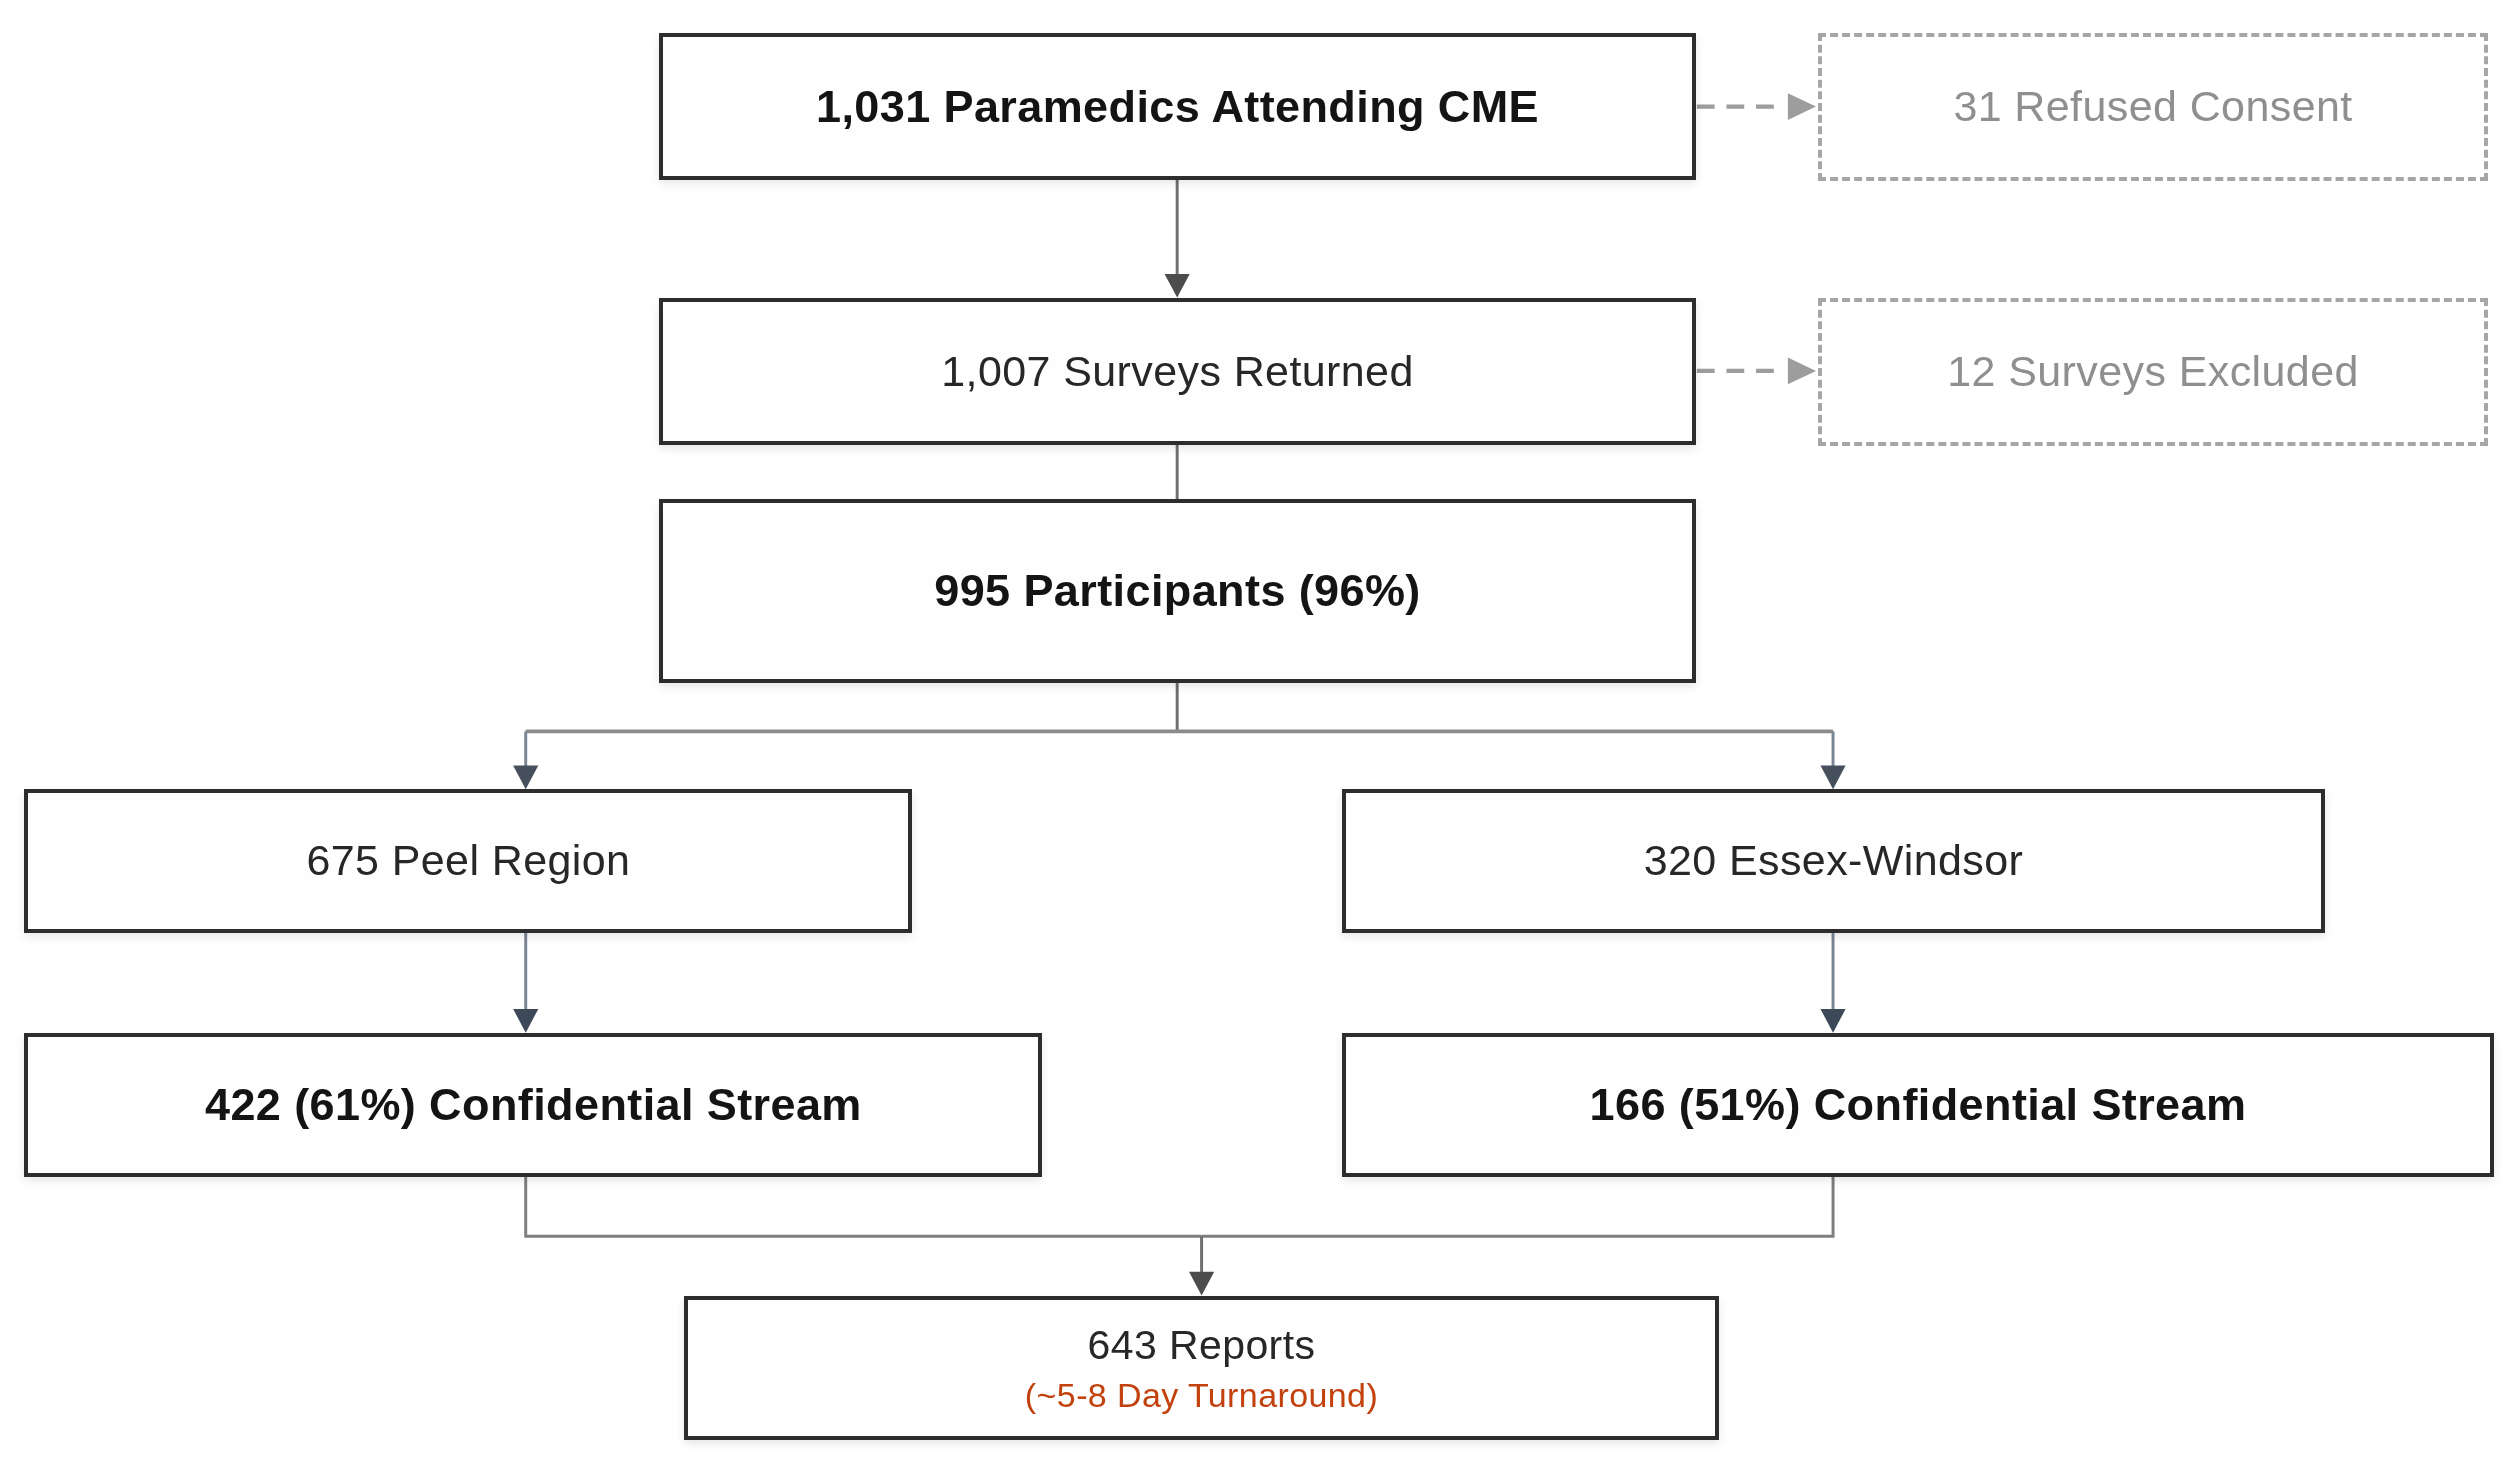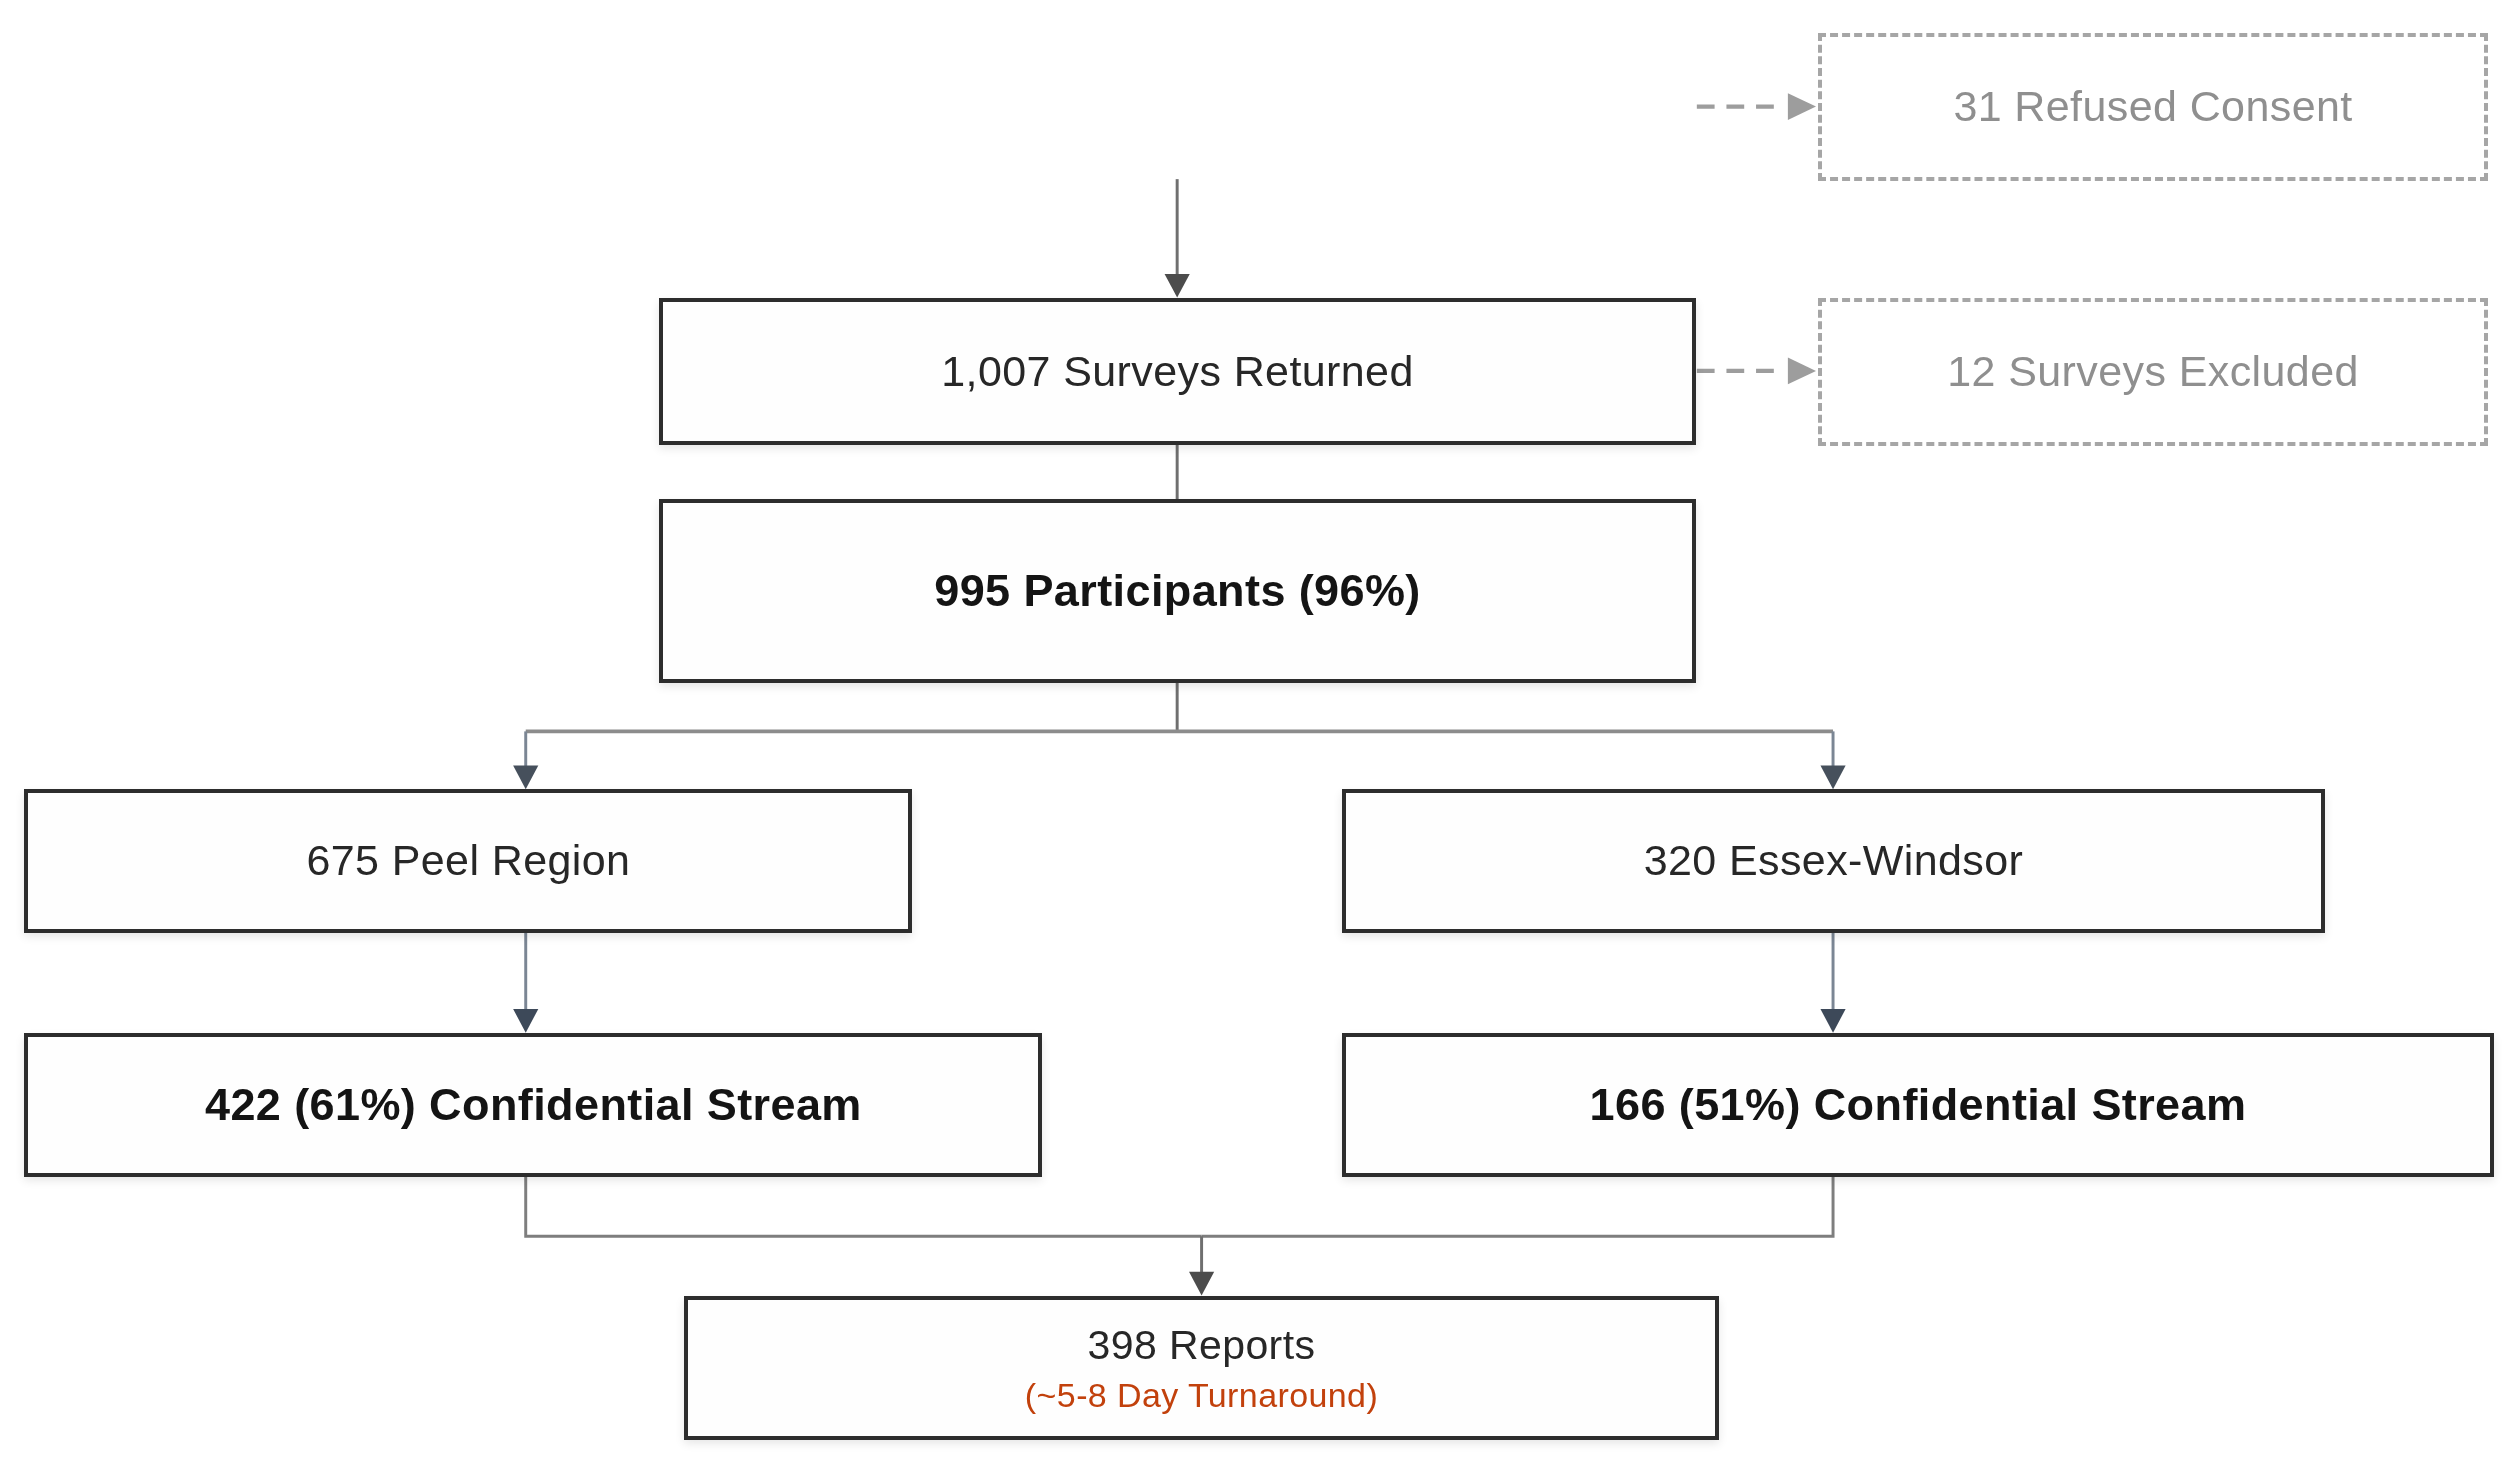--- a/index.html
+++ b/index.html
@@ -104,20 +104,23 @@
     </g>
 
     <g>
       <polyline points="710,1590 710,1670 1623,1670" fill="none" stroke="#7e7e7e" stroke-width="4"></polyline>
       <polyline points="2476,1590 2476,1670 1623,1670" fill="none" stroke="#7e7e7e" stroke-width="4"></polyline>
       <line x1="1623" y1="1670" x2="1623" y2="1720" stroke="#6f6f6f" stroke-width="4"></line>
       <polygon points="1606,1718 1640,1718 1623,1750" fill="#4c4c4c"></polygon>
     </g>
   </svg>
 
+  <div class="node bold" style="left:659px; top:33px; width:1037px; height:147px;">
+    <span class="main-label">1,031 Paramedics Attending CME</span>
+  </div>
 
   <div class="node dashed" style="left:1818px; top:33px; width:670px; height:148px;">
     <span class="main-label">31 Refused Consent</span>
   </div>
 
   <div class="node" style="left:659px; top:298px; width:1037px; height:147px;">
     <span class="main-label">1,007 Surveys Returned</span>
   </div>
 
   <div class="node dashed" style="left:1818px; top:298px; width:670px; height:148px;">
@@ -138,18 +141,18 @@
 
   <div class="node bold" style="left:24.4px; top:1033px; width:1018px; height:144px;">
     <span class="main-label">422 (61%) Confidential Stream</span>
   </div>
 
   <div class="node bold" style="left:1342px; top:1033px; width:1152px; height:144px;">
     <span class="main-label">166 (51%) Confidential Stream</span>
   </div>
 
   <div class="node" style="left:684px; top:1296px; width:1035px; height:144px;">
-    <span class="main-label" style="font-size:41px;">398 Reports</span>
+    <span class="main-label" style="font-size:41px;">643 Reports</span>
     <span class="sub-label">(~5-8 Day Turnaround)</span>
   </div>
 
 </div>
 
 
 </body></html>

